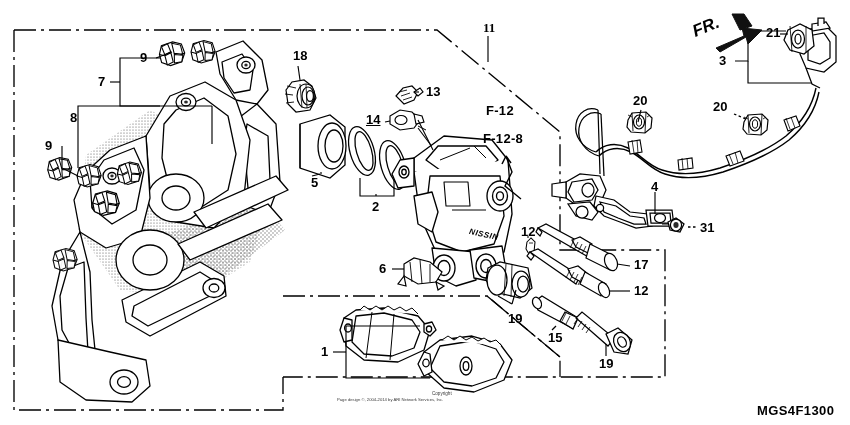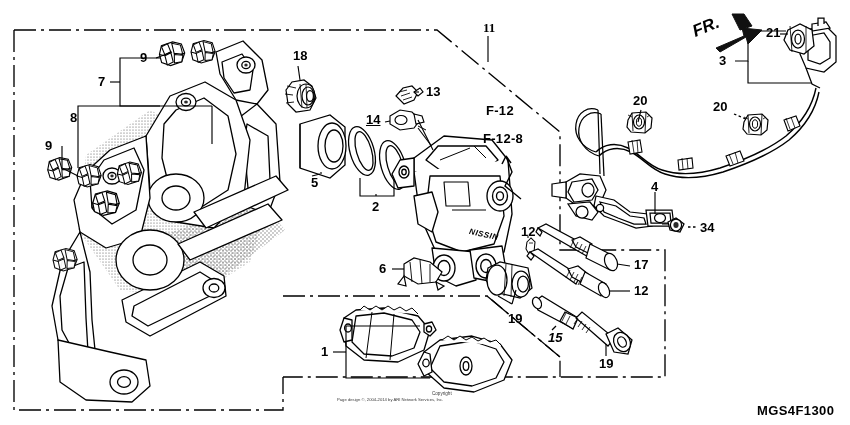--- a/index.html
+++ b/index.html
@@ -423,29 +423,29 @@
   <div class="cal" style="left:379px;top:262px;">6</div>
   <div class="cal" style="left:98px;top:75px;">7</div>
   <div class="cal" style="left:70px;top:111px;">8</div>
   <div class="cal" style="left:140px;top:51px;">9</div>
   <div class="cal" style="left:45px;top:139px;">9</div>
   <div class="cal" style="left:508px;top:312px;">19</div>
   <div class="cal" style="left:483px;top:21px;font-family:Liberation Serif, serif;">11</div>
   <div class="cal" style="left:634px;top:284px;">12</div>
   <div class="cal" style="left:426px;top:85px;">13</div>
   <div class="cal" style="left:366px;top:113px;text-decoration:underline;">14</div>
-  <div class="cal" style="left:548px;top:331px;font-style:italic;">15</div>
+  <div class="cal" style="left:548px;top:331px;">15</div>
   <div class="cal" style="left:521px;top:225px;">12</div>
   <div class="cal" style="left:634px;top:258px;">17</div>
   <div class="cal" style="left:293px;top:49px;">18</div>
   <div class="cal" style="left:599px;top:357px;">19</div>
   <div class="cal" style="left:633px;top:94px;">20</div>
   <div class="cal" style="left:713px;top:100px;">20</div>
   <div class="cal" style="left:766px;top:26px;">21</div>
-  <div class="cal" style="left:700px;top:221px;">34</div>
+  <div class="cal" style="left:700px;top:221px;">31</div>
 
   <div class="cal fref" style="left:486px;top:104px;">F-12</div>
   <div class="cal fref" style="left:483px;top:132px;">F-12-8</div>
 
   <div class="cal fr" style="left:690px;top:24px;transform:rotate(-22deg);transform-origin:left top;">FR.</div>
 
   <div class="cal" style="left:470px;top:228px;font-size:8px;font-style:italic;letter-spacing:0.5px;transform:rotate(12deg);transform-origin:left top;">NISSIN</div>
 
   <div class="cal pn" style="left:757px;top:404px;">MGS4F1300</div>
 

